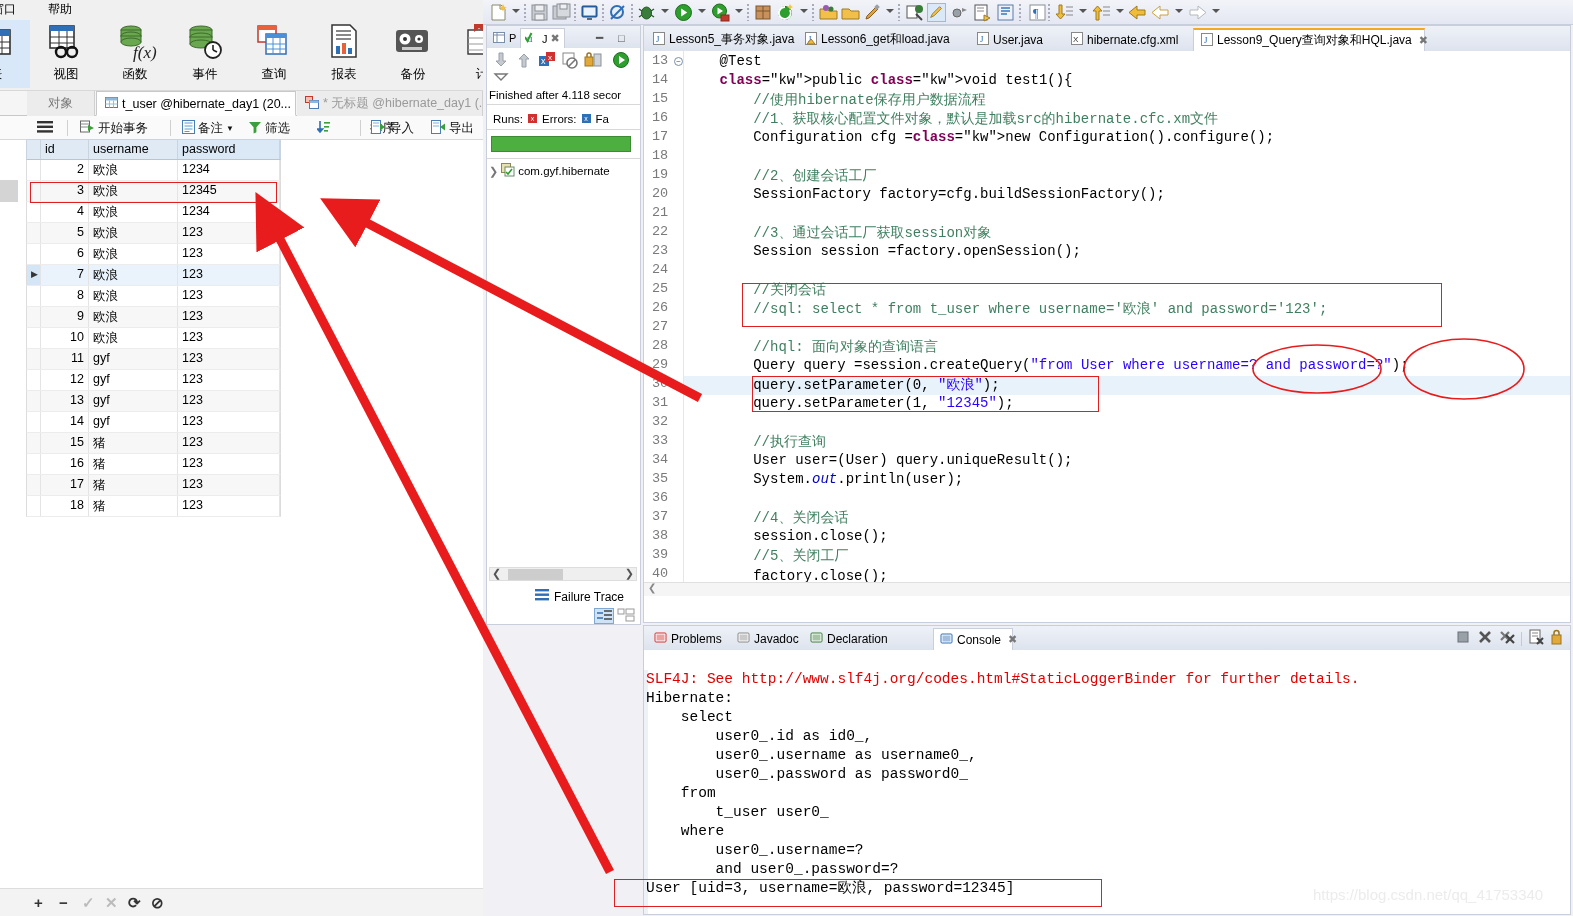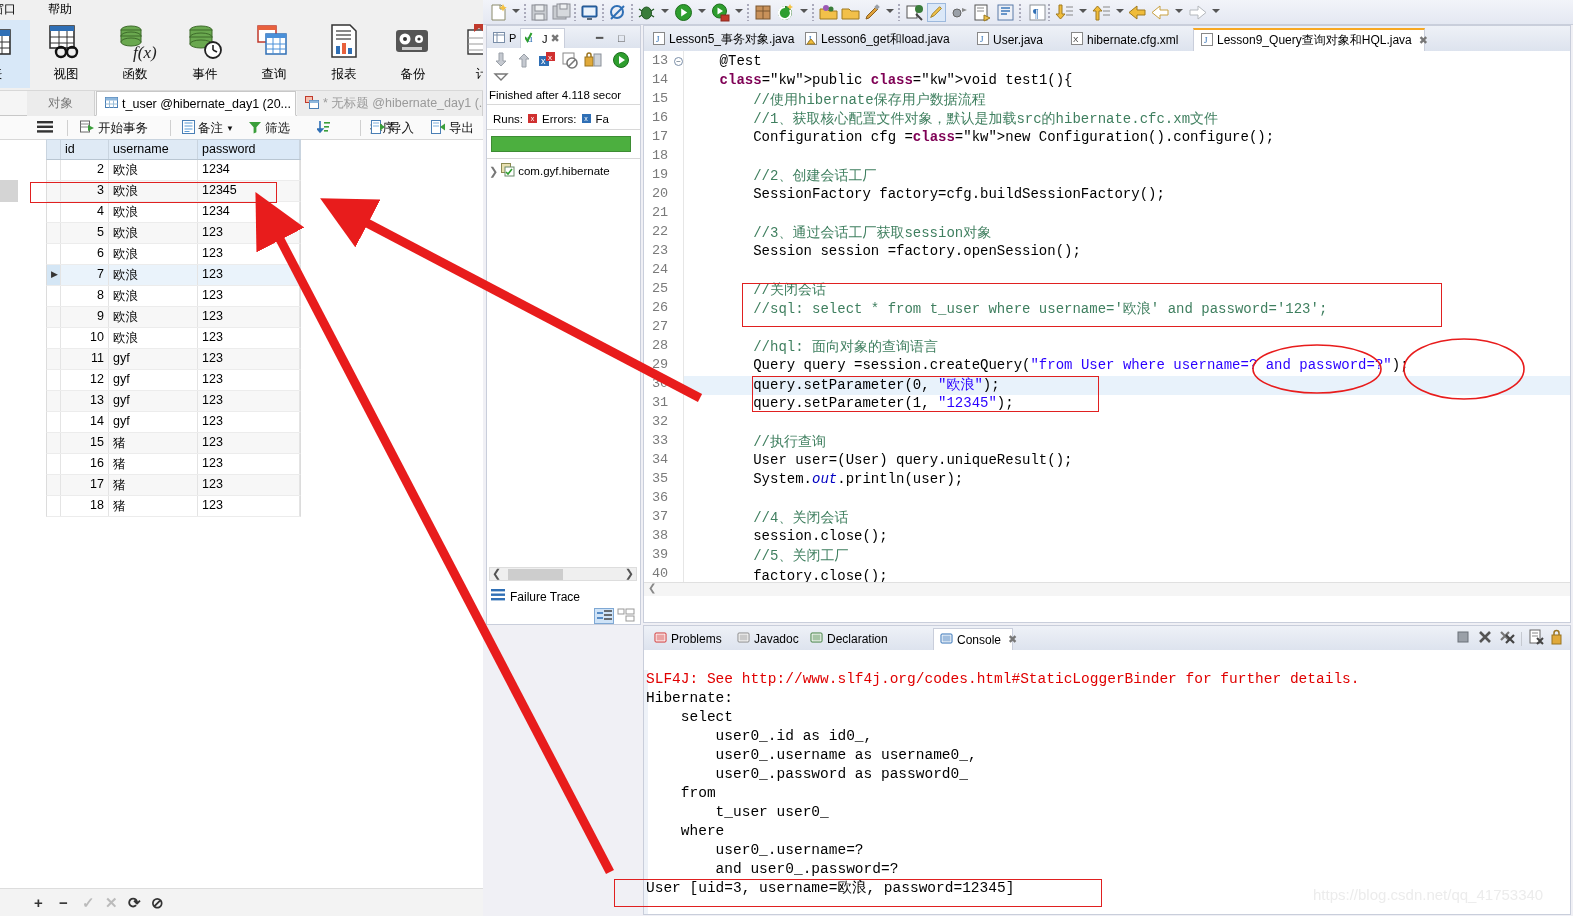--- a/index.html
+++ b/index.html
@@ -29,21 +29,21 @@
                  color:#000; }
   .ntab.inactive { background:#ececec; color:#9a9a9a; border-right:1px solid #d0d0d0; }
 
   #nav-gridtb { position:absolute; left:0; top:116px; width:483px; height:24px;
                 background:#fafafa; border-bottom:1px solid #d8d8d8; }
   .gtb { position:absolute; top:3px; height:18px; display:flex; align-items:center;
          gap:3px; font-size:12.5px; color:#111; }
   .gsep { position:absolute; top:4px; width:1px; height:16px; background:#d0d0d0; }
 
   
-  #grid { position:absolute; left:26px; top:139px; width:255px;margin-left:20px; }
+  #grid { position:absolute; left:26px; top:139px; width:255px; }
   #grid .hrow { display:flex; height:21px; background:#dfeaf5; font-size:12.5px;
                 border:1px solid #c9d4df; border-bottom:1px solid #b9c6d2; }
   #grid .hrow div { padding:2px 4px; border-right:1px solid #c9d4df; overflow:hidden;}
   .c-mark { width:14px; flex:0 0 14px; }
   .c-id   { width:48px; flex:0 0 48px; text-align:right; }
   .c-user { width:89px; flex:0 0 89px; }
   .c-pass { width:102px; flex:0 0 102px; }
   #grid .drow { display:flex; height:21px; font-size:12.5px; background:#fff;
                 border-left:1px solid #dcdcdc; border-right:1px solid #dcdcdc;
                 border-bottom:1px solid #ececec; position:relative; }
@@ -95,21 +95,21 @@
          text-align:center; line-height:9px; }
   #junit-bar { position:absolute; left:4px; top:110px; width:140px; height:16px;
                background:#4caf3f; border:1px solid #3d8c33; }
   #junit-tree { position:absolute; left:0; top:132px; width:153px; height:370px;
                 border-top:1px solid #d8d8d8; font-size:11.5px; }
   .jnode { display:flex; align-items:center; gap:3px; padding:4px 2px; white-space:nowrap;}
   #junit-hsb { position:absolute; left:2px; top:541px; width:148px; height:14px;
                background:#efefef; border:1px solid #ddd; }
   #junit-hsb .thumb { position:absolute; left:18px; top:1px; width:55px; height:11px;
                       background:#cdcdcd; }
-  #failtrace { position:absolute; left:0; top:560px; width:153px; height:38px; }
+  #failtrace { position:absolute; left:0; top:560px; width:153px; height:38px;padding-left:44px; }
   #failtrace .ft-title { display:flex; align-items:center; gap:5px; font-size:12px;
                          padding:3px 4px; }
 
   
   #edarea { position:absolute; left:160px; top:25px; width:928px; height:598px;
             background:#fff; border:1px solid #c9cedb; }
   #edtabs { position:absolute; left:0; top:0; width:926px; height:25px;
             background:linear-gradient(#eef1f7,#dde3ee); }
   .etab { position:absolute; top:2px; height:23px; display:flex; align-items:center;
           gap:4px; padding:0 7px; font-size:12px; white-space:nowrap; color:#000; }

